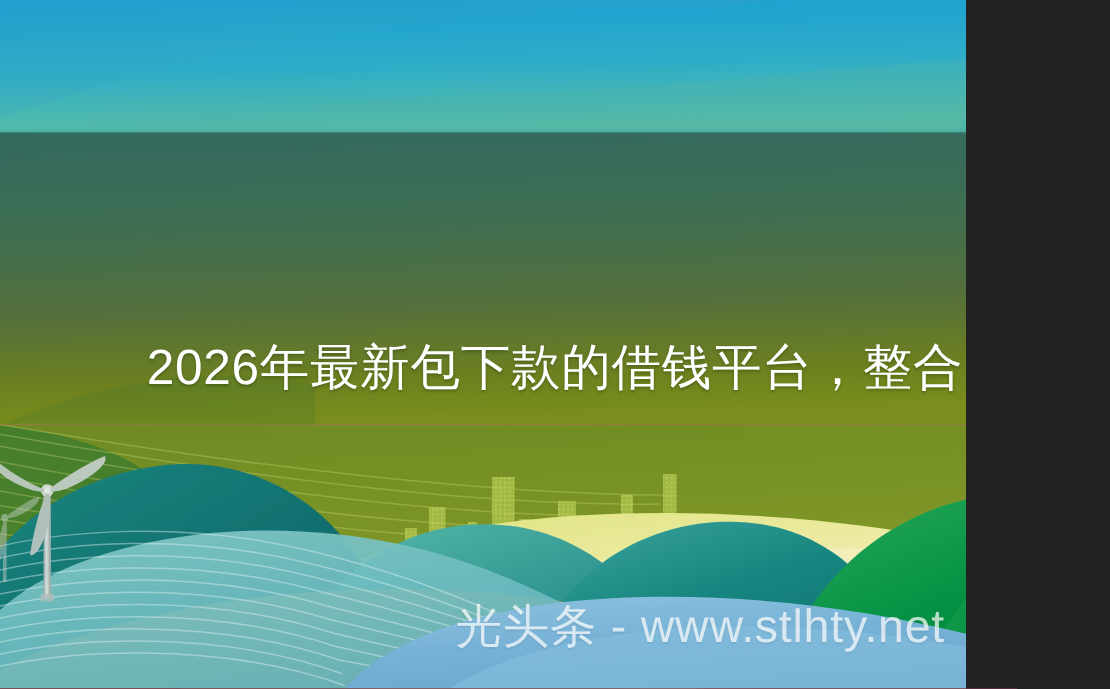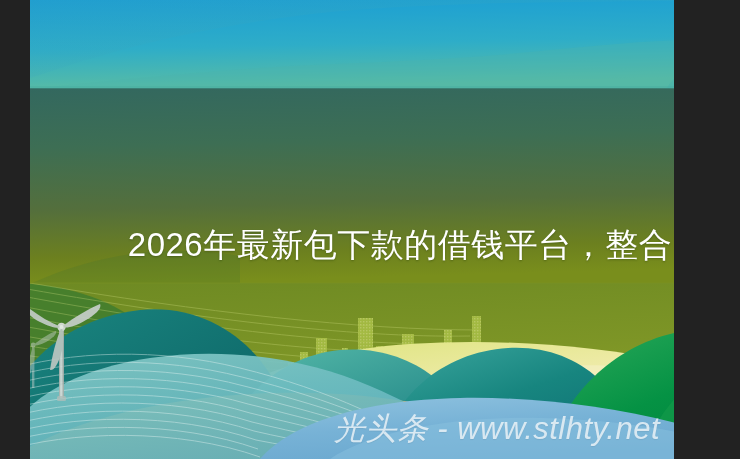--- a/index.html
+++ b/index.html
@@ -2,21 +2,20 @@
 <html><head>
 <meta charset="utf-8">
 <style>
   html,body{margin:0;padding:0;background:#222;}
   #stage{
     position:relative;
     width:644px;height:459px;
     overflow:hidden;
     font-family:"Liberation Sans","DejaVu Sans",sans-serif;
     background:#ec4899;
-    margin-left:30px;
   }
   #stage svg.layer{
     position:absolute;inset:0;
     width:740px;height:459px;
     display:block;
   }
   
   #headline{
     position:absolute;
     left:0;top:176px;
@@ -29,30 +28,29 @@
     font-weight:400;
     text-shadow:0 1px 2px rgba(30,50,10,0.35);
     z-index:40;
     white-space:pre-line;
     pointer-events:none;
   }
   #headline .ln{display:block;}
   
   #watermark{
     position:absolute;
-    right:14px;bottom:12px;
+    right:14px;bottom:23px;
     color:rgba(255,255,255,0.72);
     font-size:31px;
     line-height:36px;
     letter-spacing:0.5px;
     z-index:45;
     pointer-events:none;
     white-space:nowrap;
     text-shadow:0 1px 1px rgba(0,0,0,0.06);
-    font-style:italic;
   }
 </style>
 </head>
 <body>
 
 <div id="stage">
 
   <svg class="layer" viewBox="0 0 740 459" preserveAspectRatio="none" aria-hidden="true">
     <defs>
       <linearGradient id="gSky" x1="0" y1="0" x2="0.18" y2="1">

